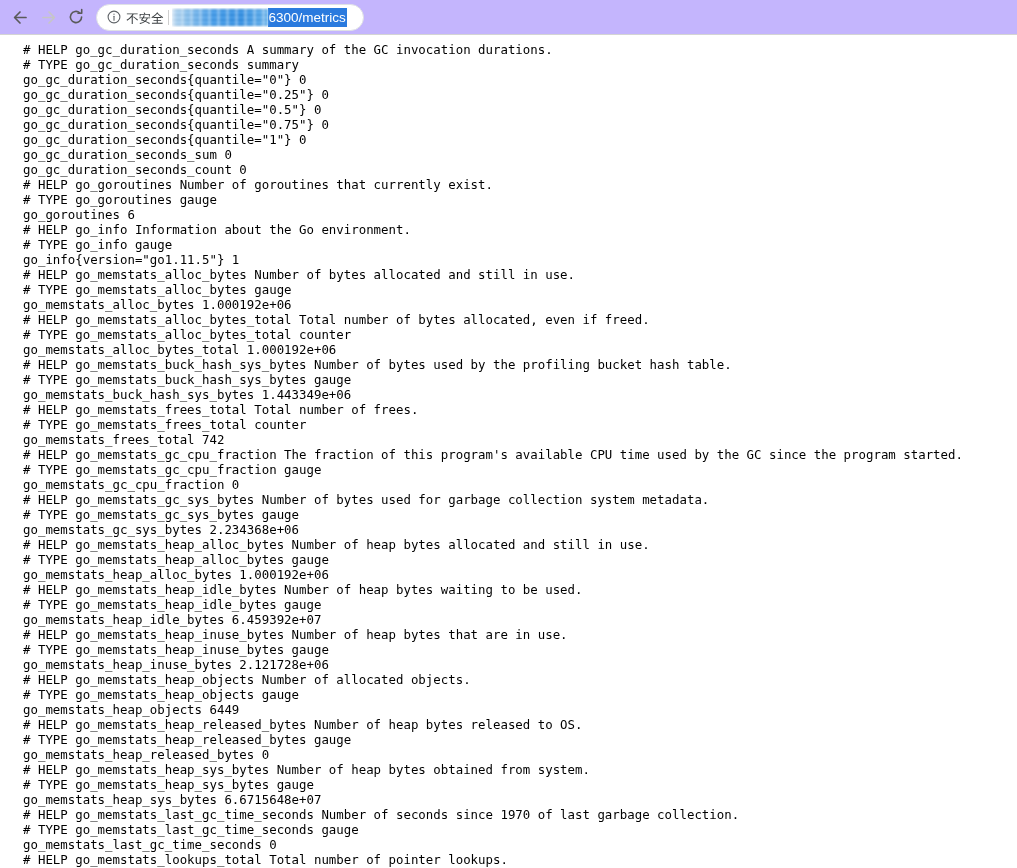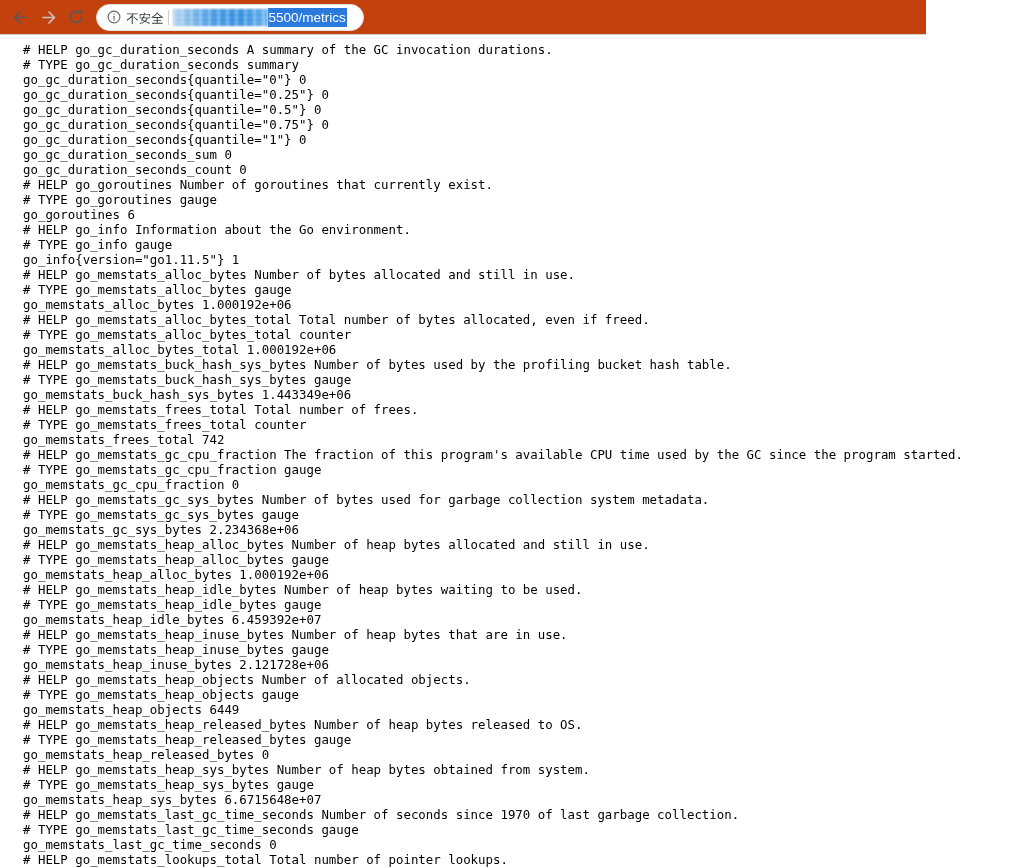--- a/index.html
+++ b/index.html
@@ -13,22 +13,22 @@
     background: #ffffff;
   }
   body {
     font-family: "Liberation Sans", sans-serif;
   }
 
   
   .browser-toolbar {
     position: relative;
     height: 35px;
-    width: 926px;
-    background: #c2410c;
+    width: 1017px;
+    background: #c4b5fd;
     display: flex;
     align-items: center;
     padding: 0 6px;
     border-bottom: 1px solid #d4d4d4;
   }
   .nav-btn {
     width: 28px;
     height: 28px;
     display: flex;
     align-items: center;
@@ -173,21 +173,21 @@
       <svg width="14" height="14" viewBox="0 0 14 14" fill="none" stroke="#5f6368" stroke-width="1.1">
         <circle cx="7" cy="7" r="5.9"></circle>
         <circle cx="7" cy="4.2" r="0.62" fill="#5f6368" stroke="none"></circle>
         <path d="M7 6.2 V10.2" stroke-linecap="round"></path>
       </svg>
     </span>
     <span class="security-label">不安全</span>
     <span class="omni-sep"></span>
     <span class="url-wrap">
       <span class="url-redacted"></span>
-      <span class="url-selected">5500/metrics</span>
+      <span class="url-selected">6300/metrics</span>
     </span>
   </div>
 </div>
 
 <div class="page-body">
   <pre class="metrics-text"># HELP go_gc_duration_seconds A summary of the GC invocation durations.
 # TYPE go_gc_duration_seconds summary
 go_gc_duration_seconds{quantile="0"} 0
 go_gc_duration_seconds{quantile="0.25"} 0
 go_gc_duration_seconds{quantile="0.5"} 0

